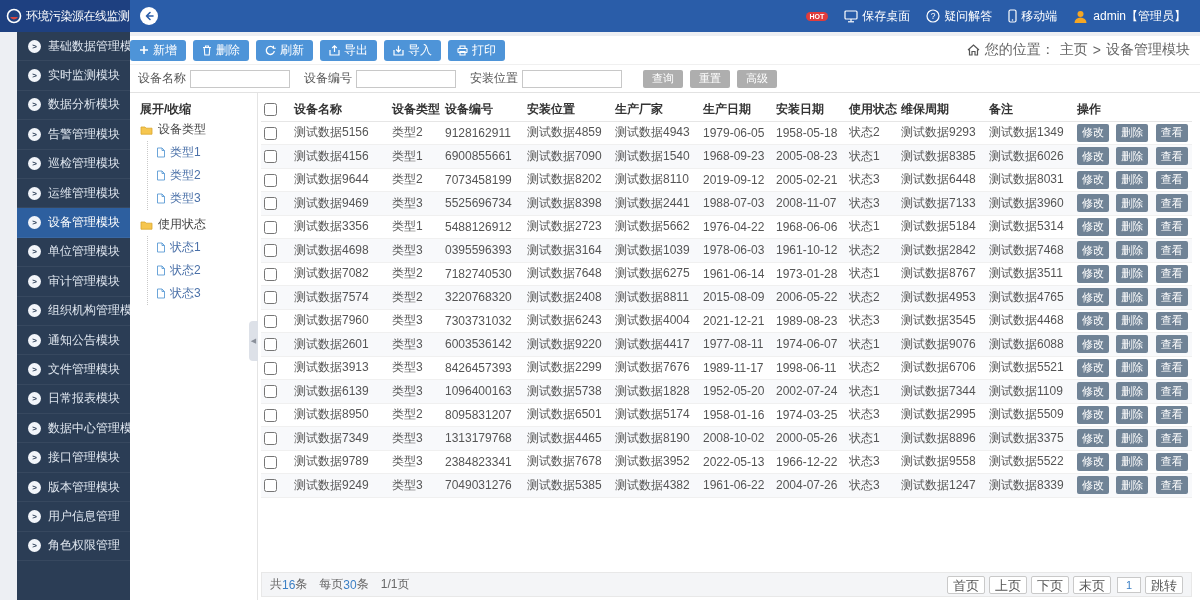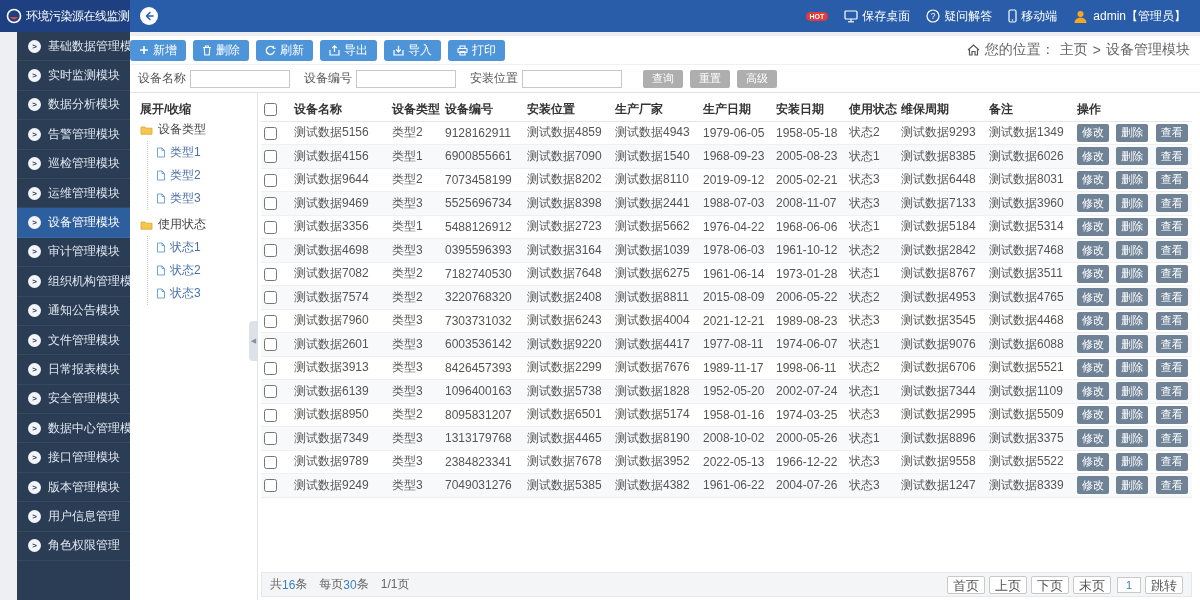--- a/index.html
+++ b/index.html
@@ -156,20 +156,24 @@
     <div class="side-item">
       <span class="side-icon"></span>
       <span>运维管理模块</span>
     </div>
 
     <div class="side-item active">
       <span class="side-icon"></span>
       <span>设备管理模块</span>
     </div>
 
+    <div class="side-item">
+      <span class="side-icon"></span>
+      <span>单位管理模块</span>
+    </div>
 
     <div class="side-item">
       <span class="side-icon"></span>
       <span>审计管理模块</span>
     </div>
 
     <div class="side-item">
       <span class="side-icon"></span>
       <span>组织机构管理模块</span>
     </div>
@@ -182,24 +186,20 @@
     <div class="side-item">
       <span class="side-icon"></span>
       <span>文件管理模块</span>
     </div>
 
     <div class="side-item">
       <span class="side-icon"></span>
       <span>日常报表模块</span>
     </div>
 
-    <div class="side-item">
-      <span class="side-icon"></span>
-      <span>安全管理模块</span>
-    </div>
 
     <div class="side-item">
       <span class="side-icon"></span>
       <span>数据中心管理模块</span>
     </div>
 
     <div class="side-item">
       <span class="side-icon"></span>
       <span>接口管理模块</span>
     </div>

